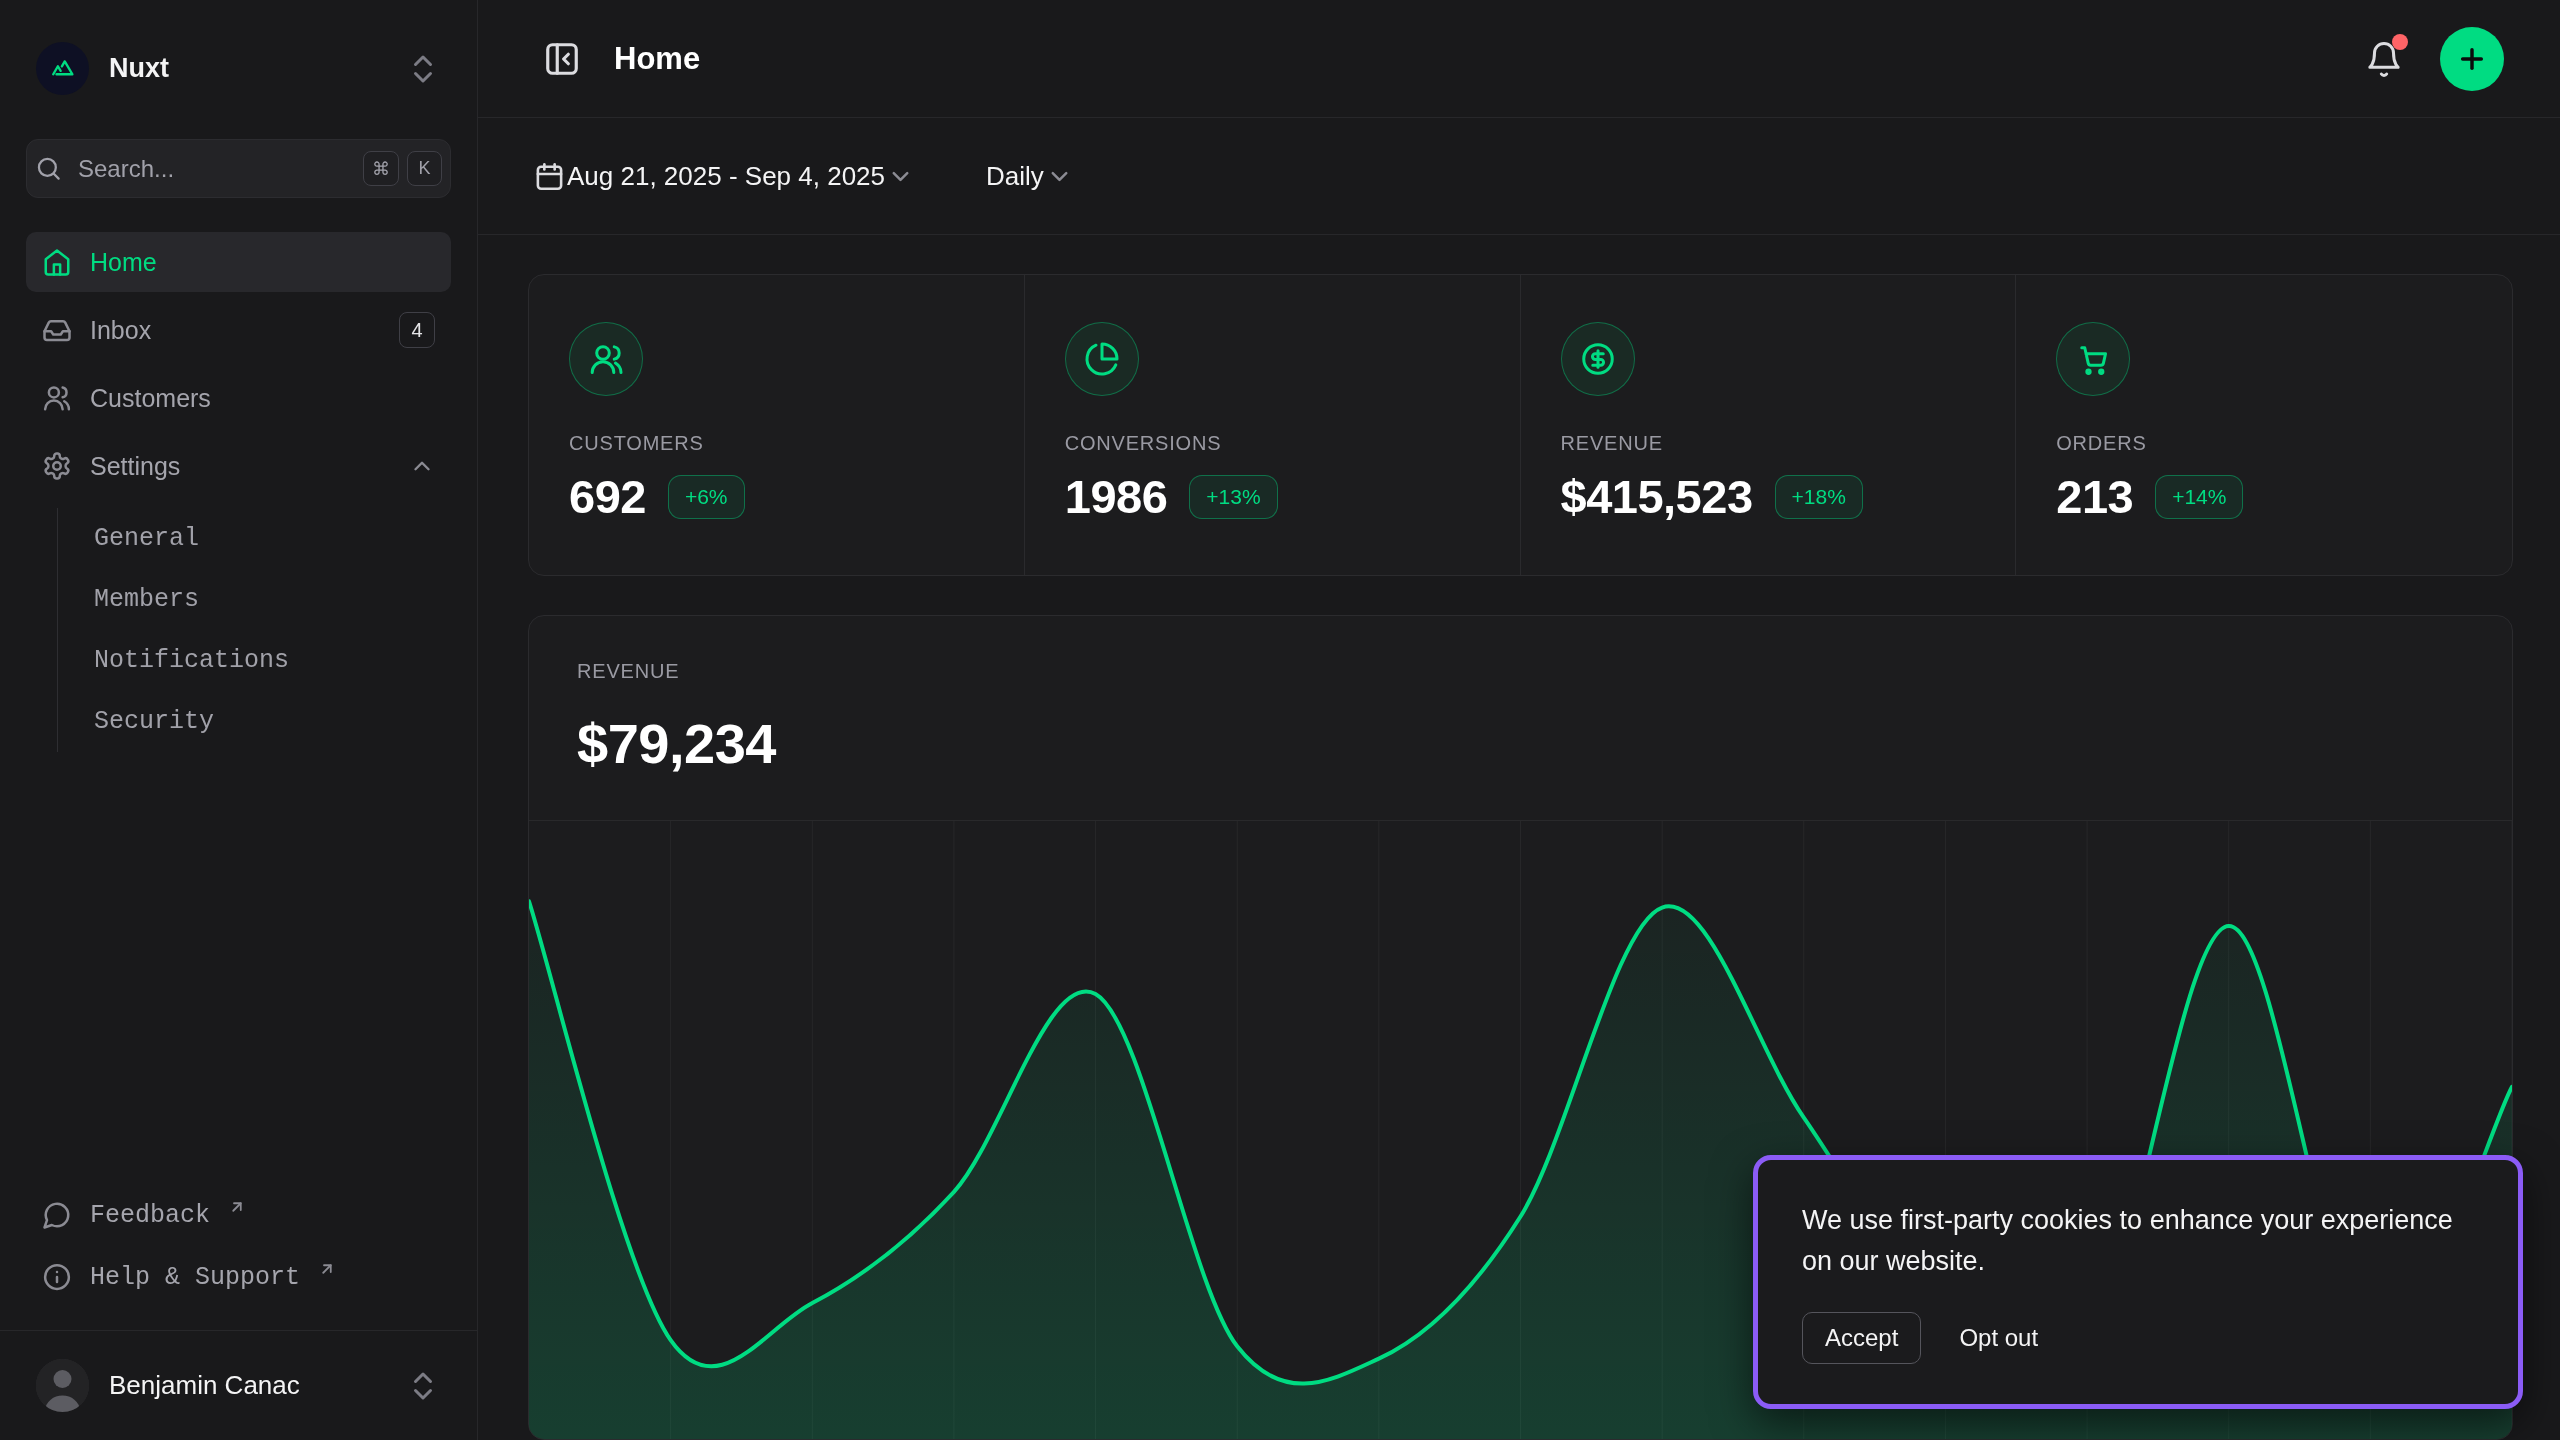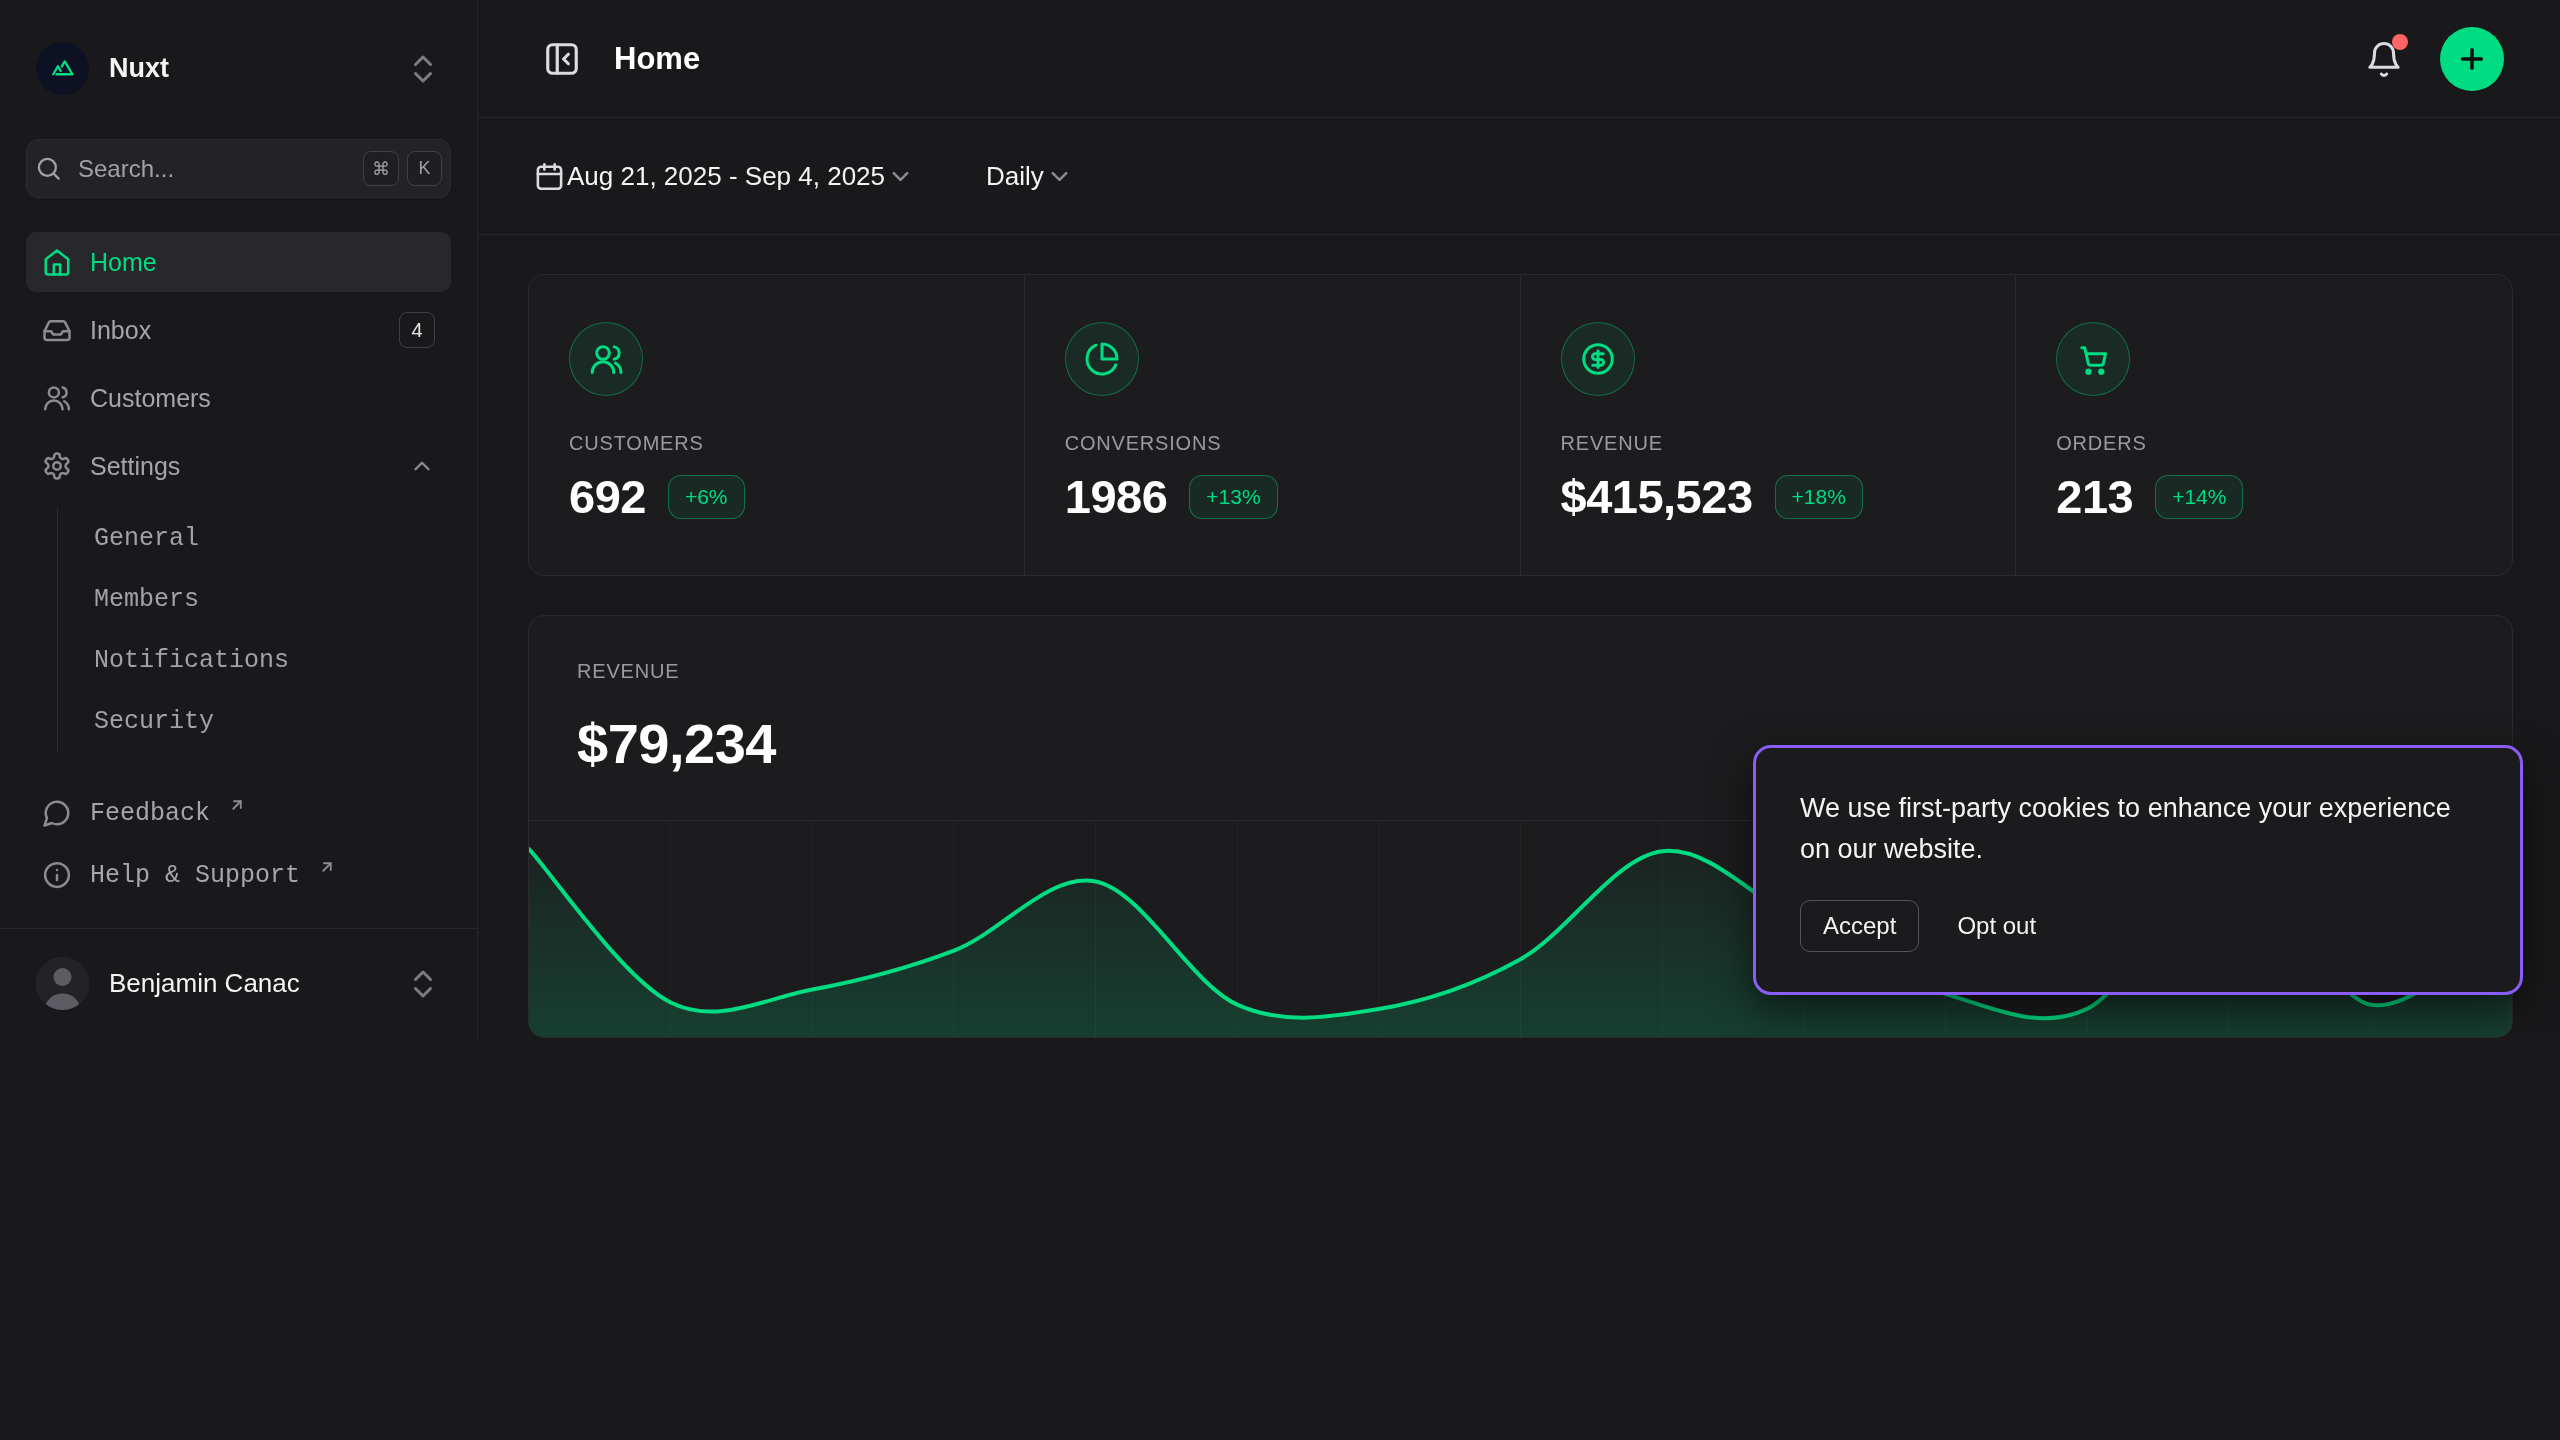--- a/index.html
+++ b/index.html
@@ -1,18 +1,18 @@
 <!DOCTYPE html>
 <html><head>
 <meta charset="utf-8">
 <style>
   * { margin:0; padding:0; box-sizing:border-box; }
   html,body { width:2560px; height:1440px; overflow:hidden; background:#19191b;
     font-family:"Liberation Sans", sans-serif; color:#fafafa; }
-  .app { display:flex; width:2560px; height:1038px; }
+  .app { display:flex; width:2560px; height:1440px; }
 
   
   .sidebar { width:478px; min-width:478px; height:100%; border-right:1px solid #27272a;
     display:flex; flex-direction:column; }
   .side-scroll { flex:1; display:flex; flex-direction:column; padding:36px 26px 0; overflow:hidden; }
   .team-row { display:flex; align-items:center; gap:20px; padding:6px 10px; border-radius:12px; cursor:pointer; }
   .team-logo { width:53px; height:53px; border-radius:50%; background:#0e1024; display:flex; align-items:center; justify-content:center; }
   .team-name { font-size:27px; font-weight:600; color:#f4f4f5; flex:1; }
   .expand-ic { color:#7c7c85; display:flex; }
   .search-box { margin-top:38px; height:59px; background:#232326; border:1px solid #2c2c30; border-radius:12px;
@@ -78,21 +78,21 @@
 
   .rev-panel { margin-top:39px; height:1010px; display:flex; flex-direction:column; overflow:hidden; }
   .rev-head { padding:44px 48px 0; }
   .rev-label { font-size:20px; font-weight:500; letter-spacing:0.8px; color:#9a9aa3; }
   .rev-value { margin-top:28px; font-size:56px; font-weight:700; color:#fff; letter-spacing:-0.5px; }
   .chart { margin-top:44px; flex:1; border-top:1px solid rgba(255,255,255,0.06); position:relative; }
   .chart svg { position:absolute; inset:0; width:100%; height:100%; }
   #gridlines line { stroke:rgba(255,255,255,0.055); stroke-width:1; }
 
   
-  .cookie { position:absolute; right:37px; bottom:43px; width:770px; background:#1b1b1d; border:3px solid #8b5cf6;
+  .cookie { position:absolute; right:37px; bottom:31px; width:770px; background:#1b1b1d; border:5px solid #8b5cf6;
     border-radius:18px; padding:40px 44px; box-shadow:0 14px 40px rgba(0,0,0,0.55); z-index:20;margin-left:16px; }
   .cookie-text { font-size:27px; line-height:1.52; color:#f4f4f5; font-weight:500; }
   .cookie-actions { margin-top:30px; display:flex; align-items:center; gap:38px; }
   .btn-outline { background:transparent; border:1px solid #55555c; border-radius:10px; padding:11px 22px;
     font-size:24px; font-weight:500; color:#f4f4f5; cursor:pointer; font-family:inherit; }
   .btn-ghost { background:transparent; border:none; font-size:24px; font-weight:500; color:#f4f4f5; cursor:pointer; font-family:inherit; }
 </style>
 </head>
 <body>
 

